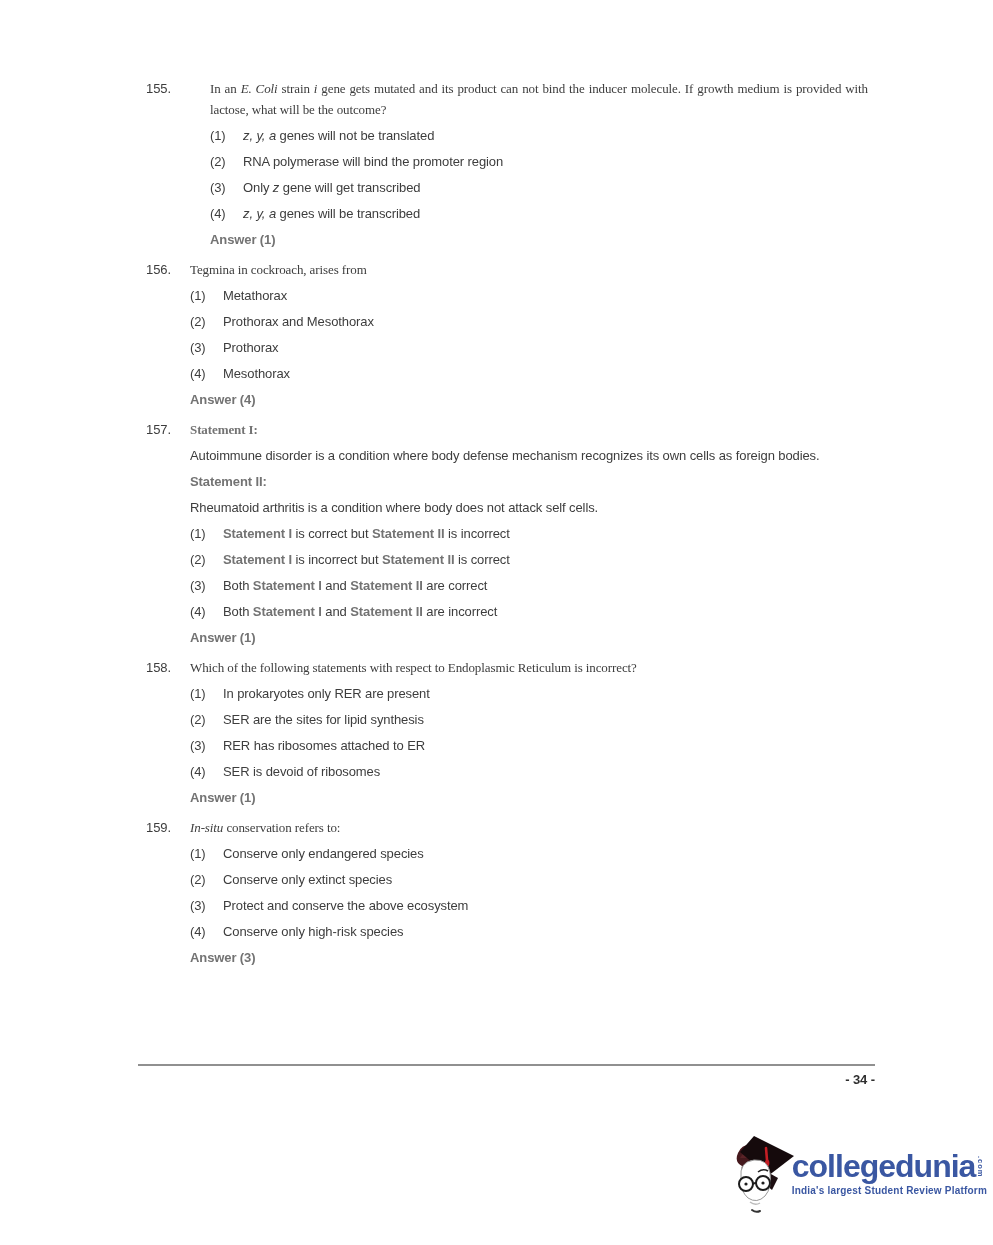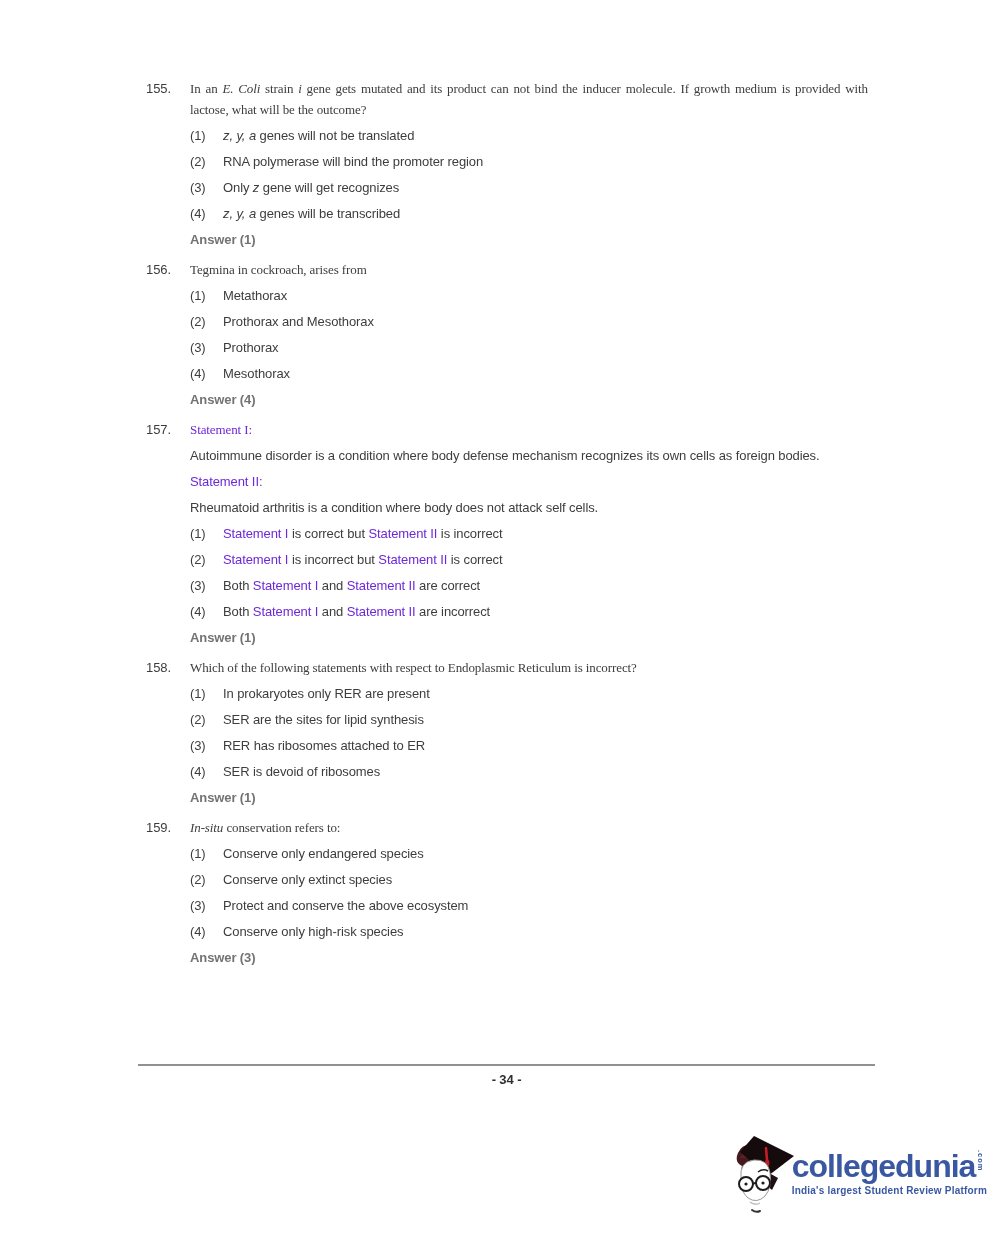--- a/index.html
+++ b/index.html
@@ -4,39 +4,39 @@
 <style>
   html,body{margin:0;padding:0;}
   body{
     width:993px;height:1245px;position:relative;background:#ffffff;
     font-family:"Liberation Sans",sans-serif;
     font-size:13px;line-height:21px;color:#3d3d3d;letter-spacing:-0.1px;
     overflow:hidden;
   }
   .content{position:absolute;left:146px;top:78px;width:722px;}
   .question{display:flex;margin-top:9px;}
-  .question:first-child{margin-top:0;}
+  .question:first-child{margin-top:0;gap:20px;}
   .qnum{width:44px;flex:none;}
   .qbody{flex:1;min-width:0;}
   .qbody>:first-child{margin-top:0;font-family:Liberation Serif, serif;}
   .para{margin-top:5px;}
   .para.just{text-align:justify;}
   .opt{display:flex;margin-top:5px;}
   .opt-num{width:33px;flex:none;}
   .opt-text{flex:1;}
   .answer{margin-top:5px;font-weight:700;color:#737373;}
   .i{font-style:italic;}
-  .b{font-weight:400;color:#6d28d9;}
+  .b{font-weight:700;color:#737373;}
   .rule{position:absolute;left:138px;top:1064px;width:737px;height:2px;background:#909090;}
-  .pagenum{position:absolute;left:138px;top:1069px;width:737px;text-align:center;
+  .pagenum{position:absolute;left:138px;top:1069px;width:737px;text-align:right;
     font-weight:600;color:#2f2f2f;}
   .logo{position:absolute;top:1136px;right:6px;display:flex;align-items:flex-start;}
   .mascot{width:64px;height:84px;flex:none;margin-right:-4px;}
   .logo-text{padding-top:14px;}
-  .brand-row{display:flex;align-items:flex-start;}
+  .brand-row{display:flex;align-items:flex-end;}
   .brand{font-size:32px;font-weight:700;color:#3a57a2;line-height:32px;letter-spacing:-1px;}
   .brand-suffix{writing-mode:vertical-rl;font-size:7.5px;font-weight:700;color:#3a57a2;
     letter-spacing:1px;margin-left:2px;height:26px;line-height:7px;}
   .tagline{font-size:10px;font-weight:700;color:#3a57a2;letter-spacing:0.2px;
     margin-top:3px;line-height:12px;}
 </style>
 </head>
 <body>
 
 <div class="page">
@@ -49,21 +49,21 @@
           <div class="opt">
             <div class="opt-num" style="display: inline-block;">(1)</div>
             <div class="opt-text"><span class="i">z, y, a</span><span> genes will not be translated</span></div>
           </div>
           <div class="opt">
             <div class="opt-num" style="display: inline-block;">(2)</div>
             <div class="opt-text"><span>RNA polymerase will bind the promoter region</span></div>
           </div>
           <div class="opt">
             <div class="opt-num" style="display: inline-block;">(3)</div>
-            <div class="opt-text"><span>Only </span><span class="i">z</span><span> gene will get recognizes</span></div>
+            <div class="opt-text"><span>Only </span><span class="i">z</span><span> gene will get transcribed</span></div>
           </div>
           <div class="opt">
             <div class="opt-num" style="display: inline-block;">(4)</div>
             <div class="opt-text"><span class="i">z, y, a</span><span> genes will be transcribed</span></div>
           </div>
           <div class="answer"><span>Answer (1)</span></div>
         </div>
       </div>
       <div class="question">
         <div class="qnum">156.</div>

